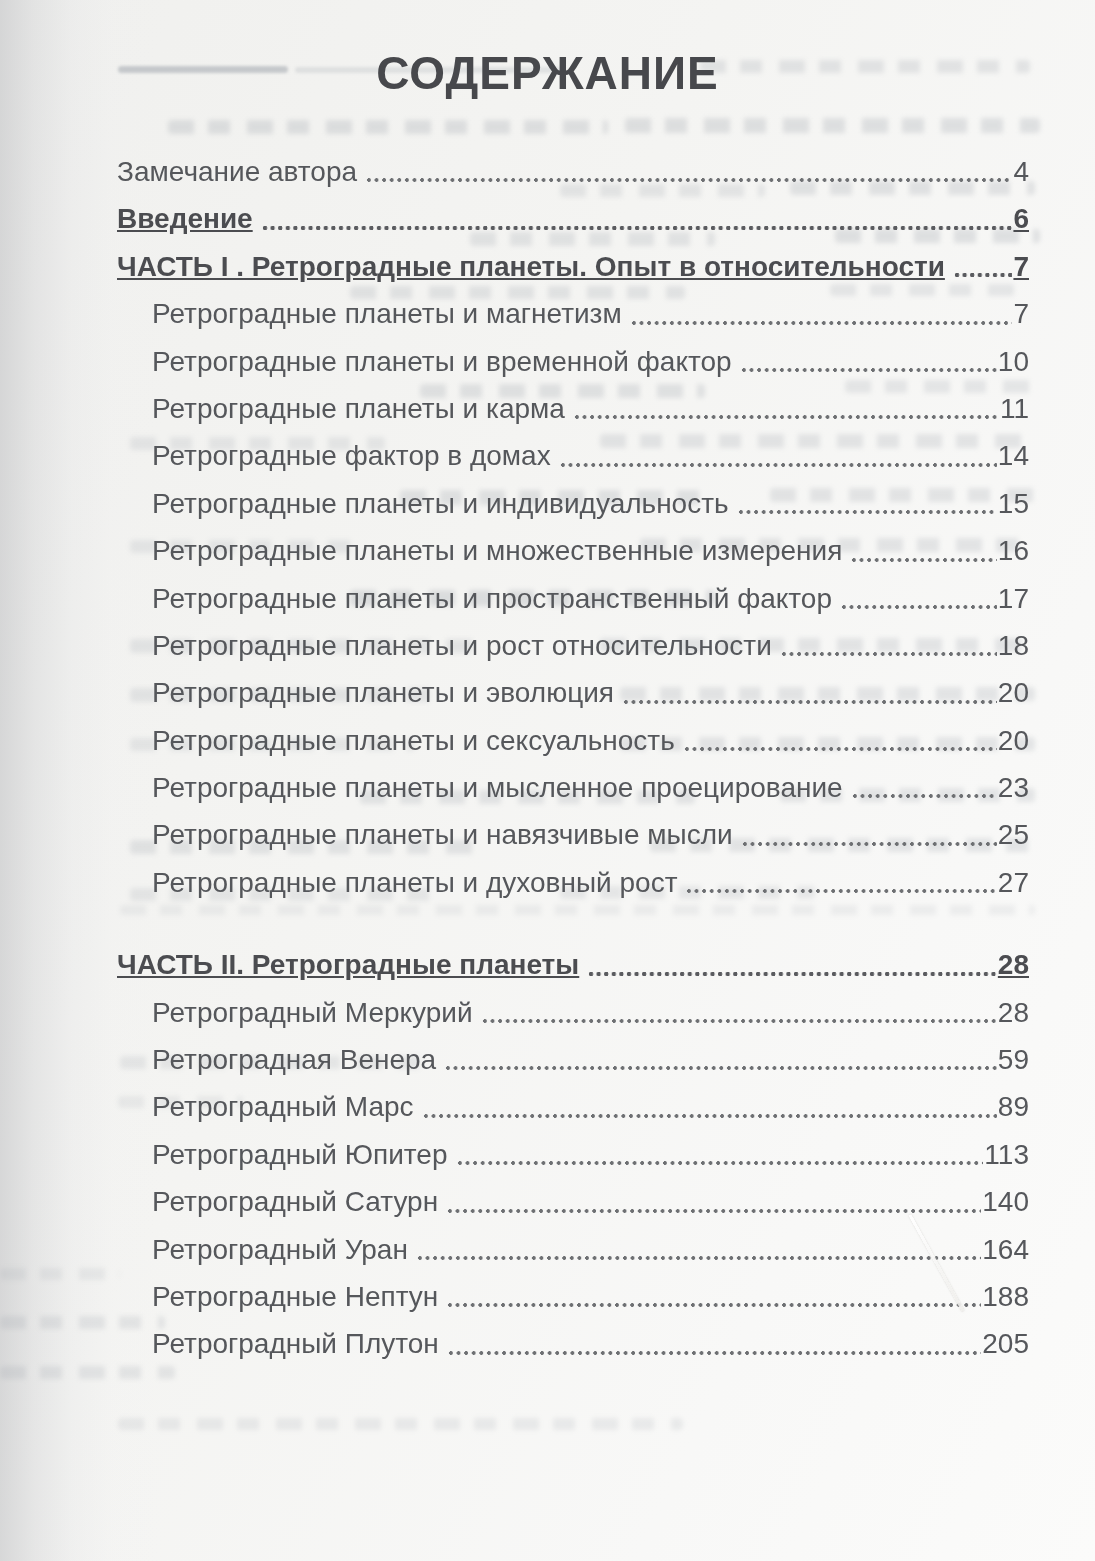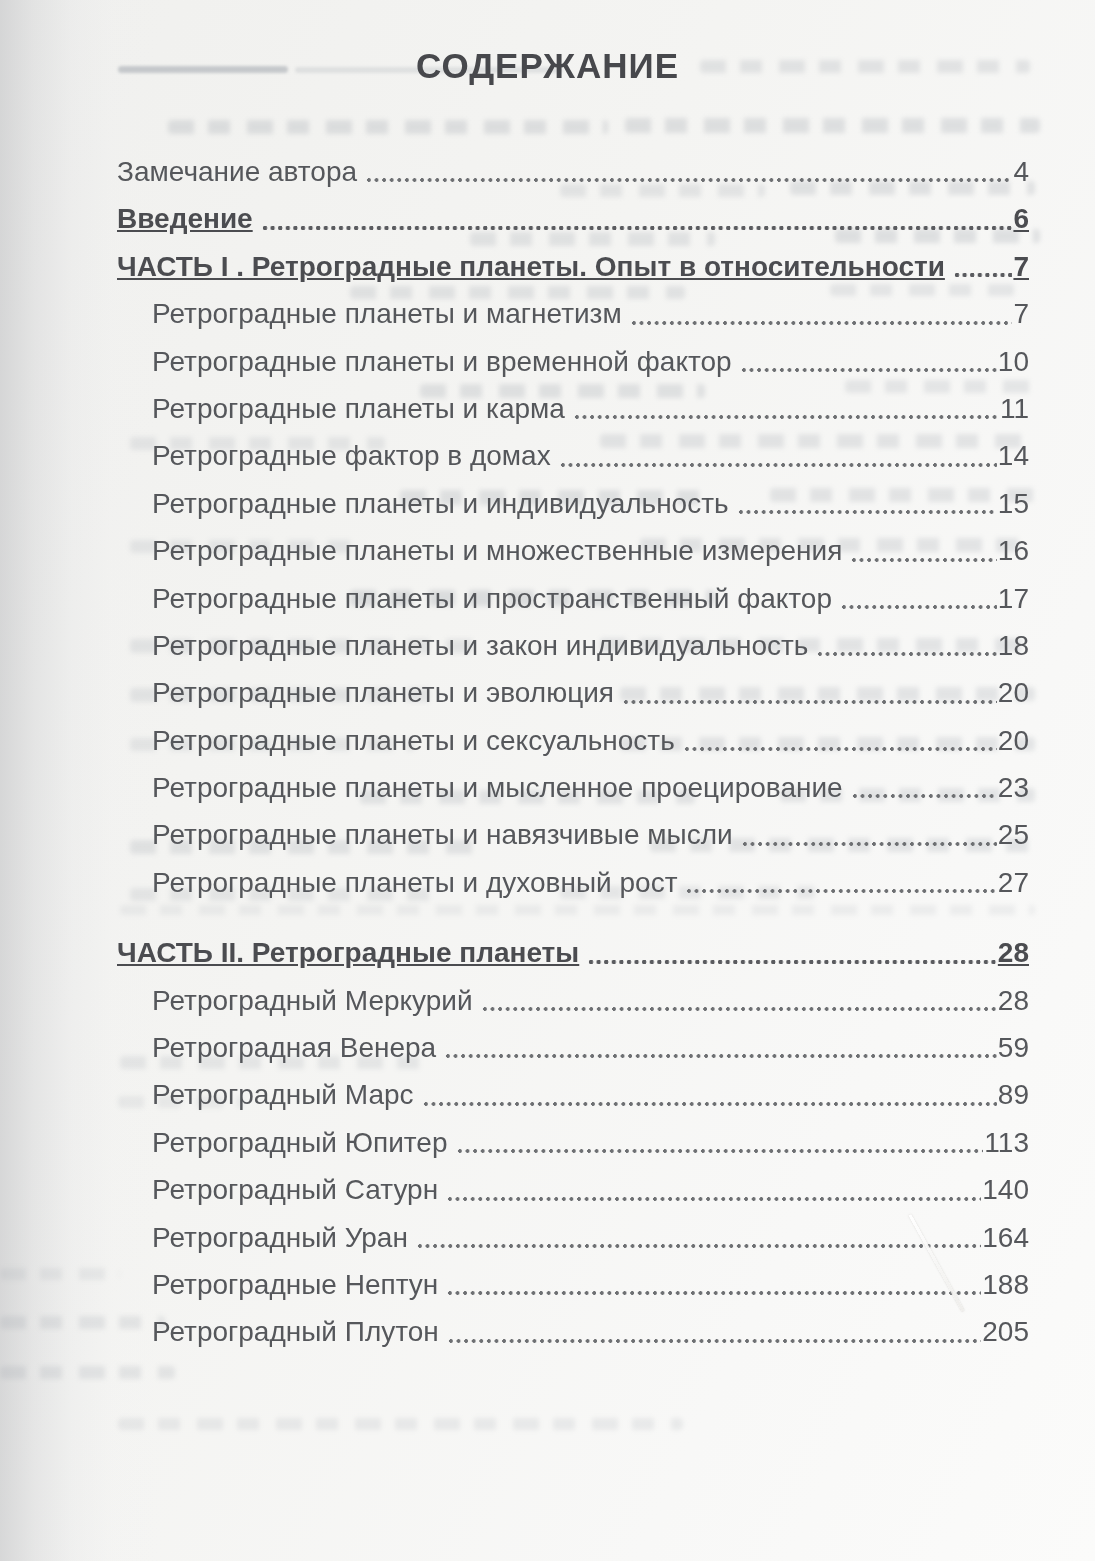--- a/index.html
+++ b/index.html
@@ -25,40 +25,40 @@
       rgba(222,223,226,0.22) 72px,
       rgba(238,238,240,0.10) 112px,
       rgba(244,244,246,0.00) 160px);
     pointer-events: none;
   }
   .title {
     position: absolute;
     top: 46px; left: 0; width: 100%;
     margin: 0;
     text-align: center;
-    font-size: 35px;
+    font-size: 46px;
     font-weight: 700;
     letter-spacing: 1px;
     color: #47484c;
   }
   .toc {
     position: absolute;
     left: 117px; right: 66px; top: 148px;
   }
   .toc-row {
     display: flex;
     align-items: stretch;
     height: 47.4px;
     line-height: 47.4px;
     font-size: 28px;
     white-space: nowrap;
   }
   .toc-row.indent-1 { padding-left: 35px; }
   .toc-row.bold { font-weight: 700; color: #4b4c50; text-decoration: underline; }
-  .toc-row.section-gap { margin-top: 23px; text-align: center; }
+  .toc-row.section-gap { margin-top: 35px; text-align: center; }
   .toc-label { flex: 0 0 auto; }
   .toc-leader {
     flex: 1 1 auto;
     align-self: flex-end;
     height: 6px;
     margin: 0 0 12px 9px;
     background-image: radial-gradient(circle at 3px 3px, #6e7073 1.7px, rgba(110,112,115,0) 2.1px);
     background-size: 7.6px 6px;
     background-repeat: repeat-x;
     background-position: left bottom;
@@ -182,21 +182,21 @@
     <span class="toc-label">Ретроградные планеты и множественные измерения</span>
     <span class="toc-leader"></span>
     <span class="toc-page">16</span>
   </div>
       <div class="toc-row indent-1">
     <span class="toc-label">Ретроградные планеты и пространственный фактор</span>
     <span class="toc-leader"></span>
     <span class="toc-page">17</span>
   </div>
       <div class="toc-row indent-1">
-    <span class="toc-label">Ретроградные планеты и закон индивидуальность</span>
+    <span class="toc-label">Ретроградные планеты и рост относительности</span>
     <span class="toc-leader"></span>
     <span class="toc-page">18</span>
   </div>
       <div class="toc-row indent-1">
     <span class="toc-label">Ретроградные планеты и эволюция</span>
     <span class="toc-leader"></span>
     <span class="toc-page">20</span>
   </div>
       <div class="toc-row indent-1">
     <span class="toc-label">Ретроградные планеты и сексуальность</span>

